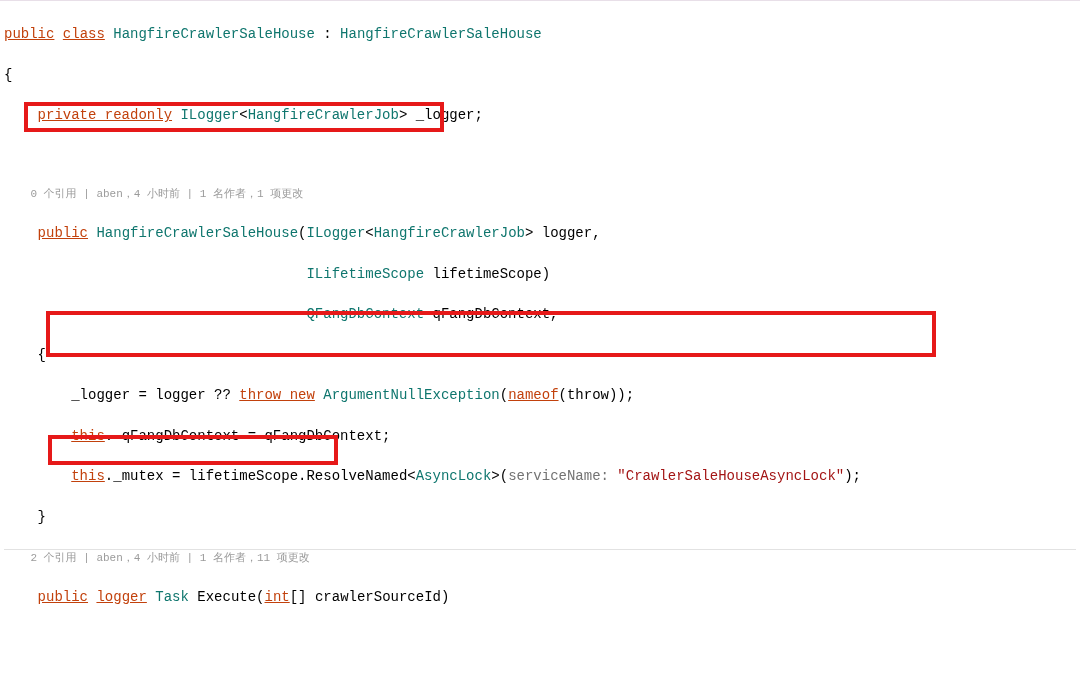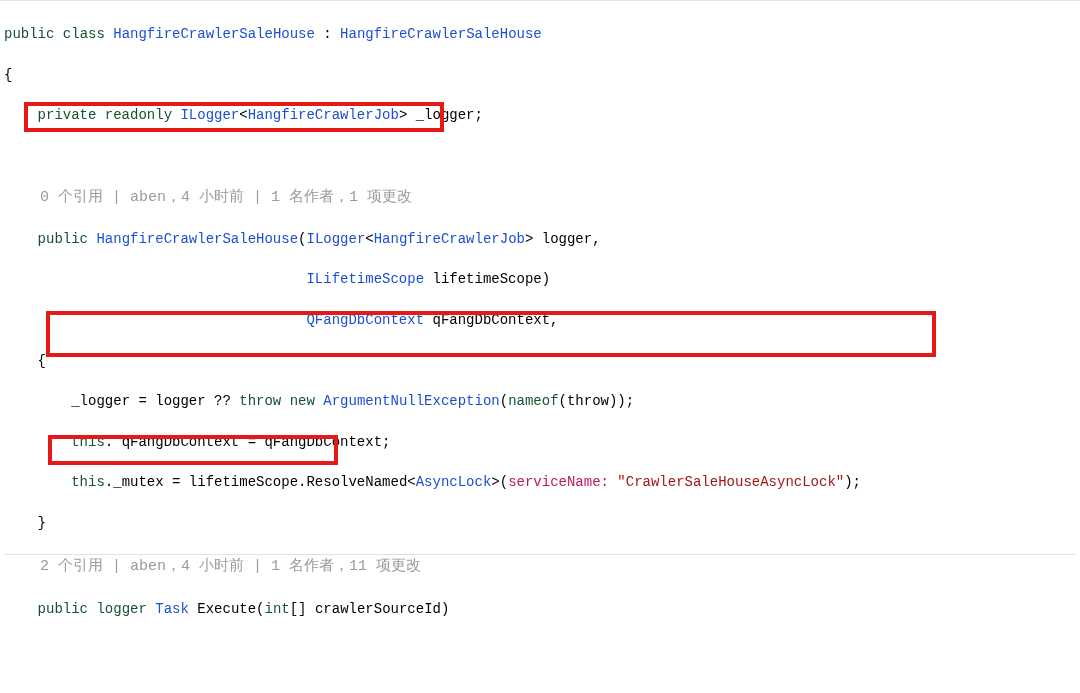--- a/index.html
+++ b/index.html
@@ -11,25 +11,25 @@
     width: 1080px;
     position: relative;
     overflow: hidden;
   }
   .code-area {
     white-space: pre;
     padding: 2px 4px 0 4px;
     line-height: 1.45;
     position: relative;
   }
-  .kw { color: #14532d; }
-  .type { color: #1d4ed8; text-align: center; }
+  .kw { color: #c2410c; text-decoration: underline; }
+  .type { color: #0f766e; text-align: center; }
   .str { color: #a31515; }
-  .param { color: #be185d; }
-  .codelens { color: #9b9b9b; font-size: 15px; }
+  .param { color: #737373; }
+  .codelens { color: #9b9b9b; font-size: 11px; }
   .line { display: block; }
   .highlight-box {
     border: 4px solid #e61919;
     position: absolute;
     pointer-events: none;
     z-index: 5;
   }
   .subtle-sep {
     width: 100%;
     height: 1px;

